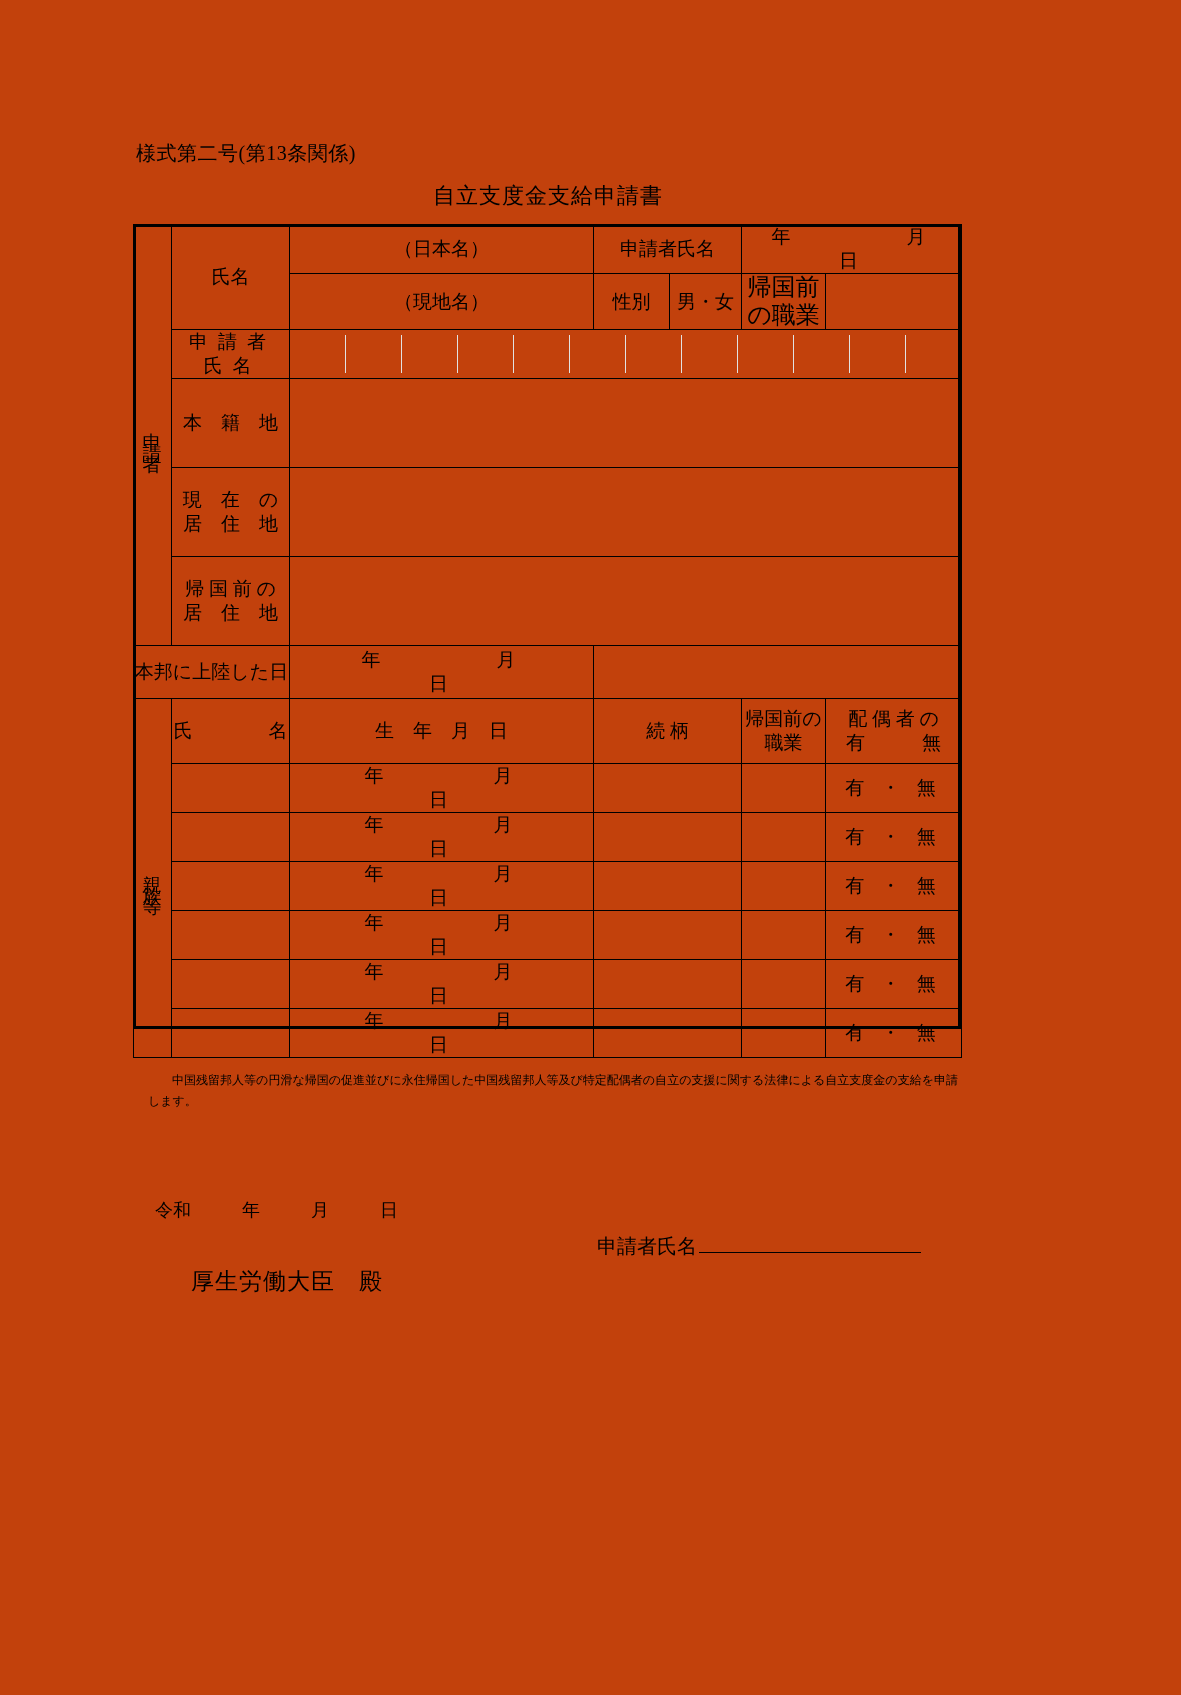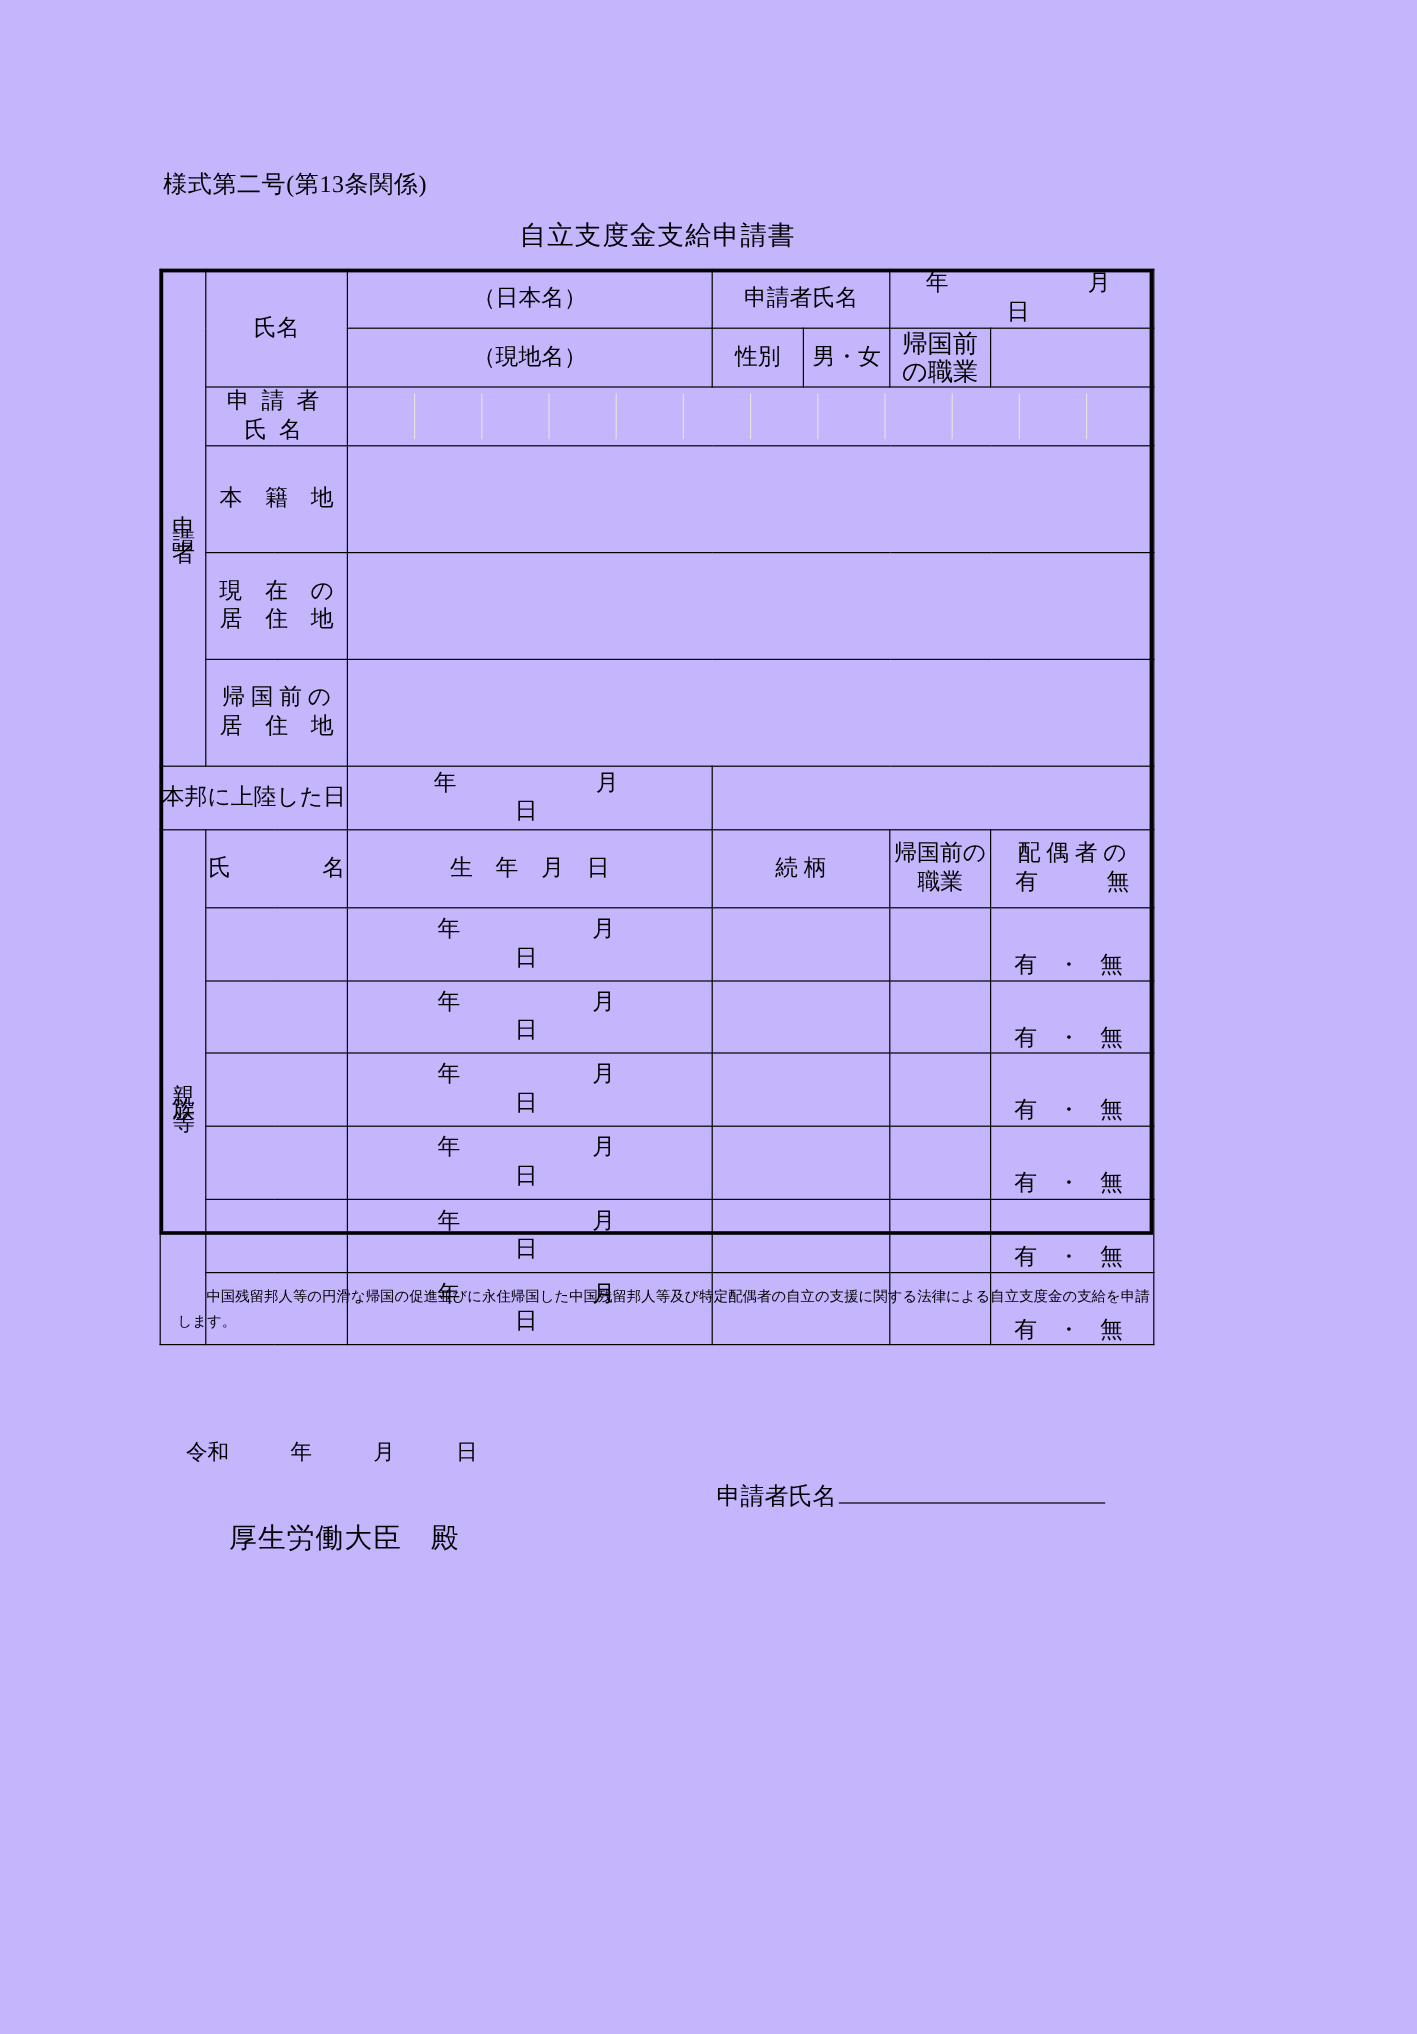--- a/index.html
+++ b/index.html
@@ -13,21 +13,21 @@
     position: relative;
     font-family: "Liberation Serif", "DejaVu Serif", serif;
     color: #000000;
     -webkit-font-smoothing: none;
   }
   .page {
     position: absolute;
     left: 0; top: 0;
     width: 1181px;
     height: 1695px;
-    background: #c4b5fd;
+    background: #c2410c;
   }
 
   
   .form-code {
     position: absolute;
     left: 136px;
     top: 140px;
     font-size: 20px;
     letter-spacing: 0.5px;
     white-space: nowrap;
@@ -78,35 +78,34 @@
     display: inline-block;
     padding-top: 4px;
   }
   .cell-pad { padding: 4px 8px; }
   .tl { text-align: left; }
   .spread4 {
     display: inline-block;
     letter-spacing: 10px;
     padding-left: 4px;
   }
-  .two-line { line-height: 1.15; font-size: 21px; }
+  .two-line { line-height: 1.15; font-size: 24px; }
   .ymd {
     display: inline-block;
     letter-spacing: 26px;
     padding-left: 20px;
   }
   .ymd-sm {
     display: inline-block;
     letter-spacing: 24px;
     padding-left: 18px;
   }
   .umu {
     display: inline-block;
     letter-spacing: 6px;
-    margin-top: 36px;
   }
 
   
   .mynum {
     display: flex;
     width: 100%;
     height: 100%;
   }
   .mynum span {
     flex: 1 1 0;

